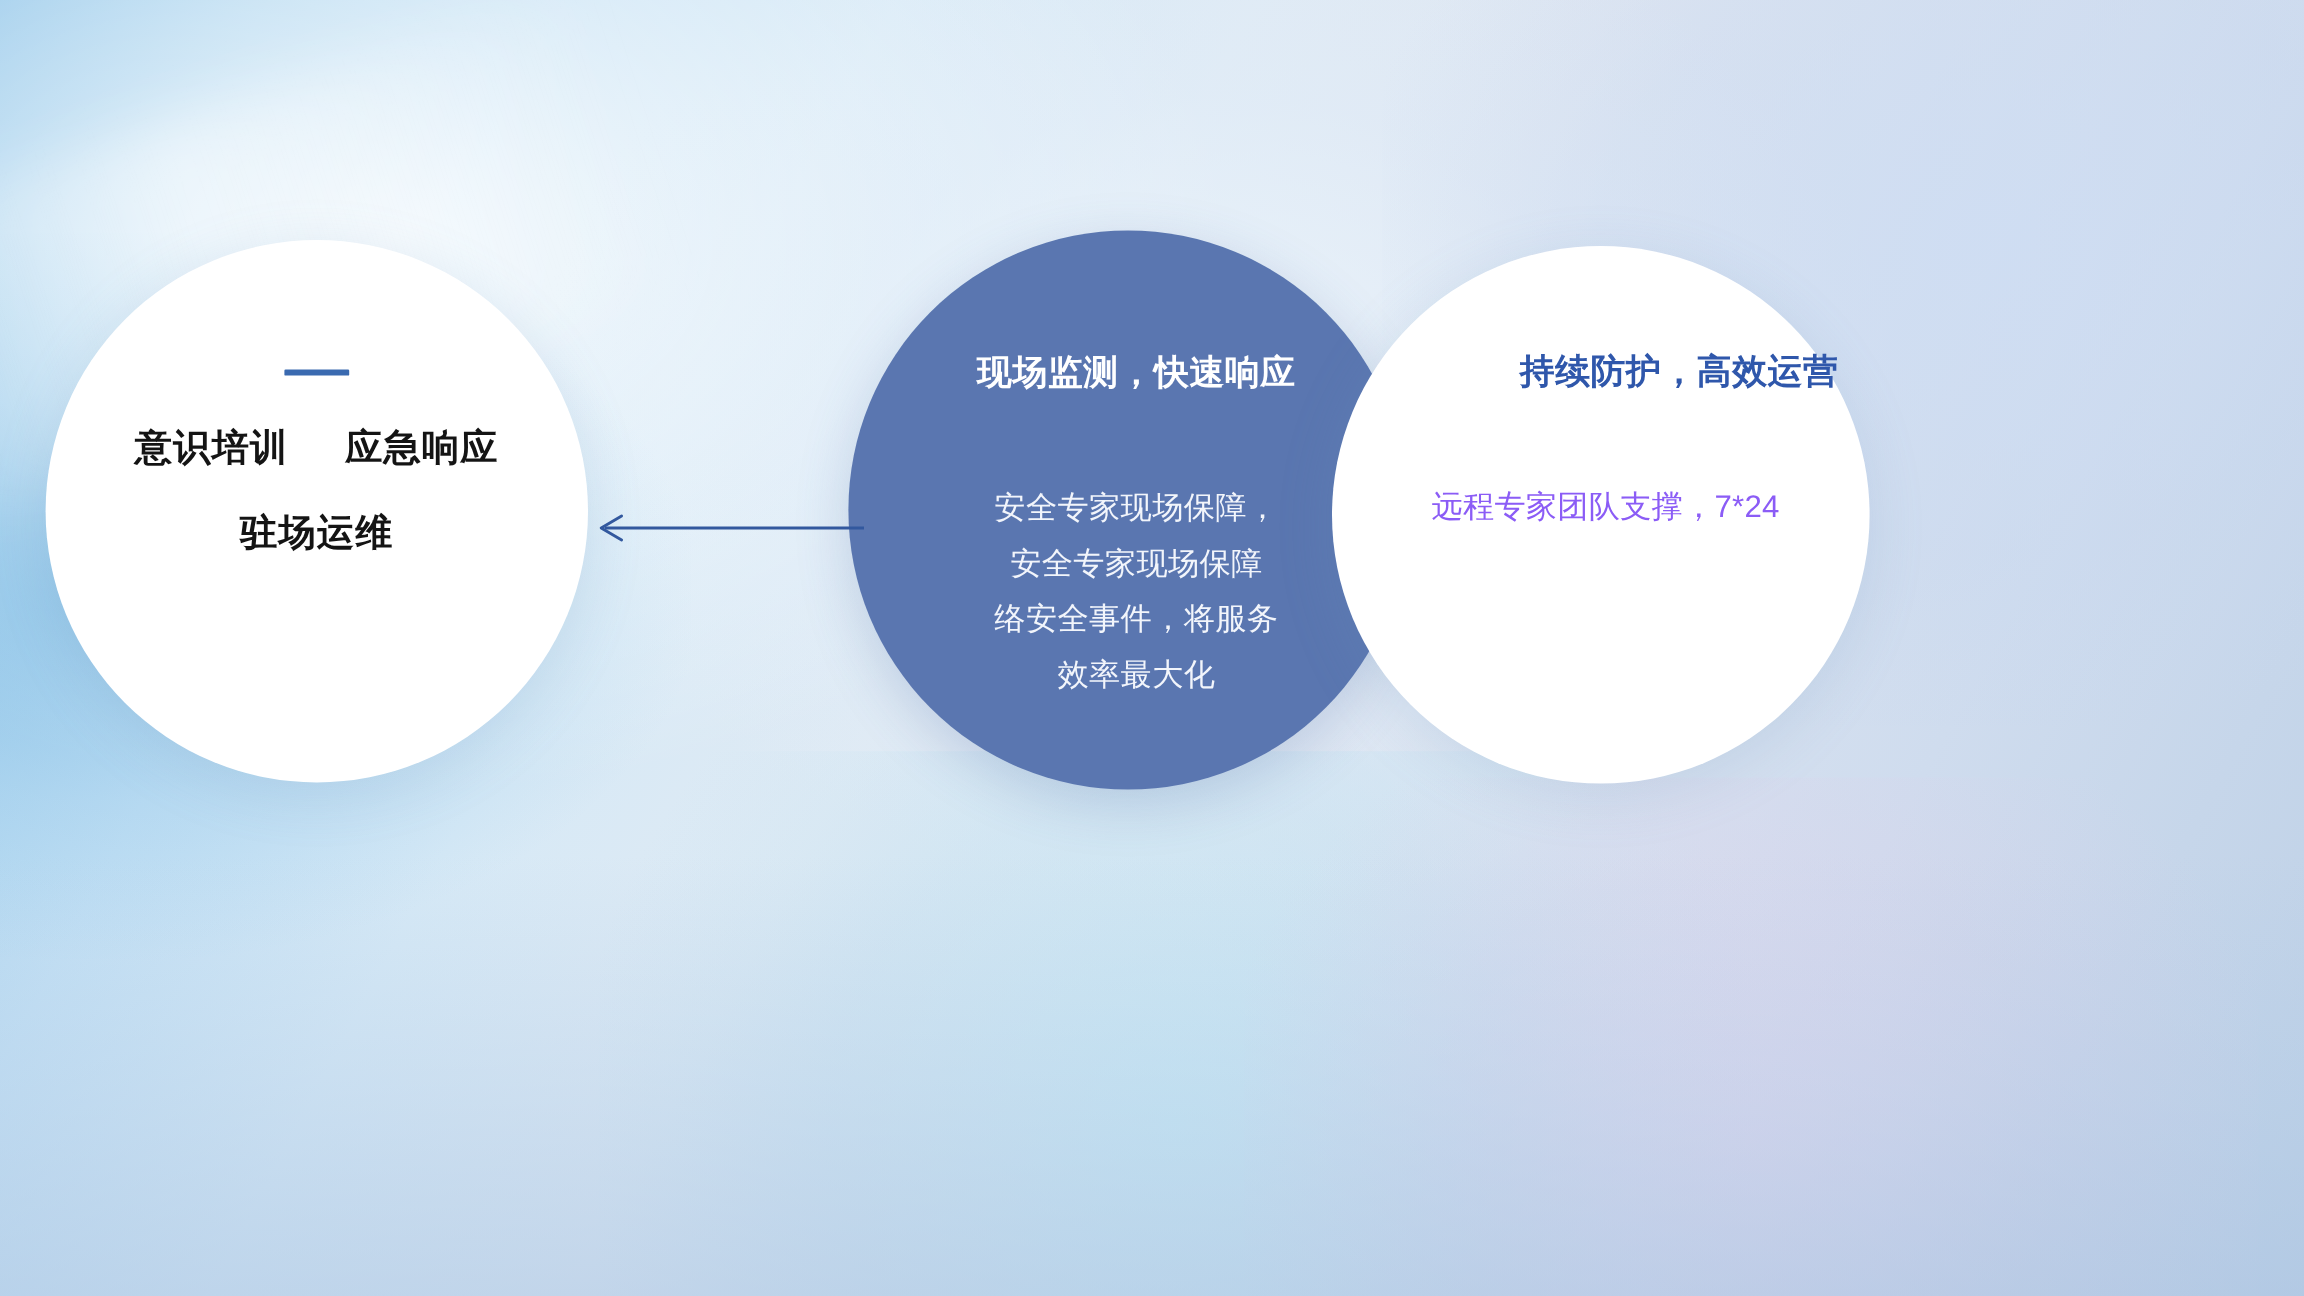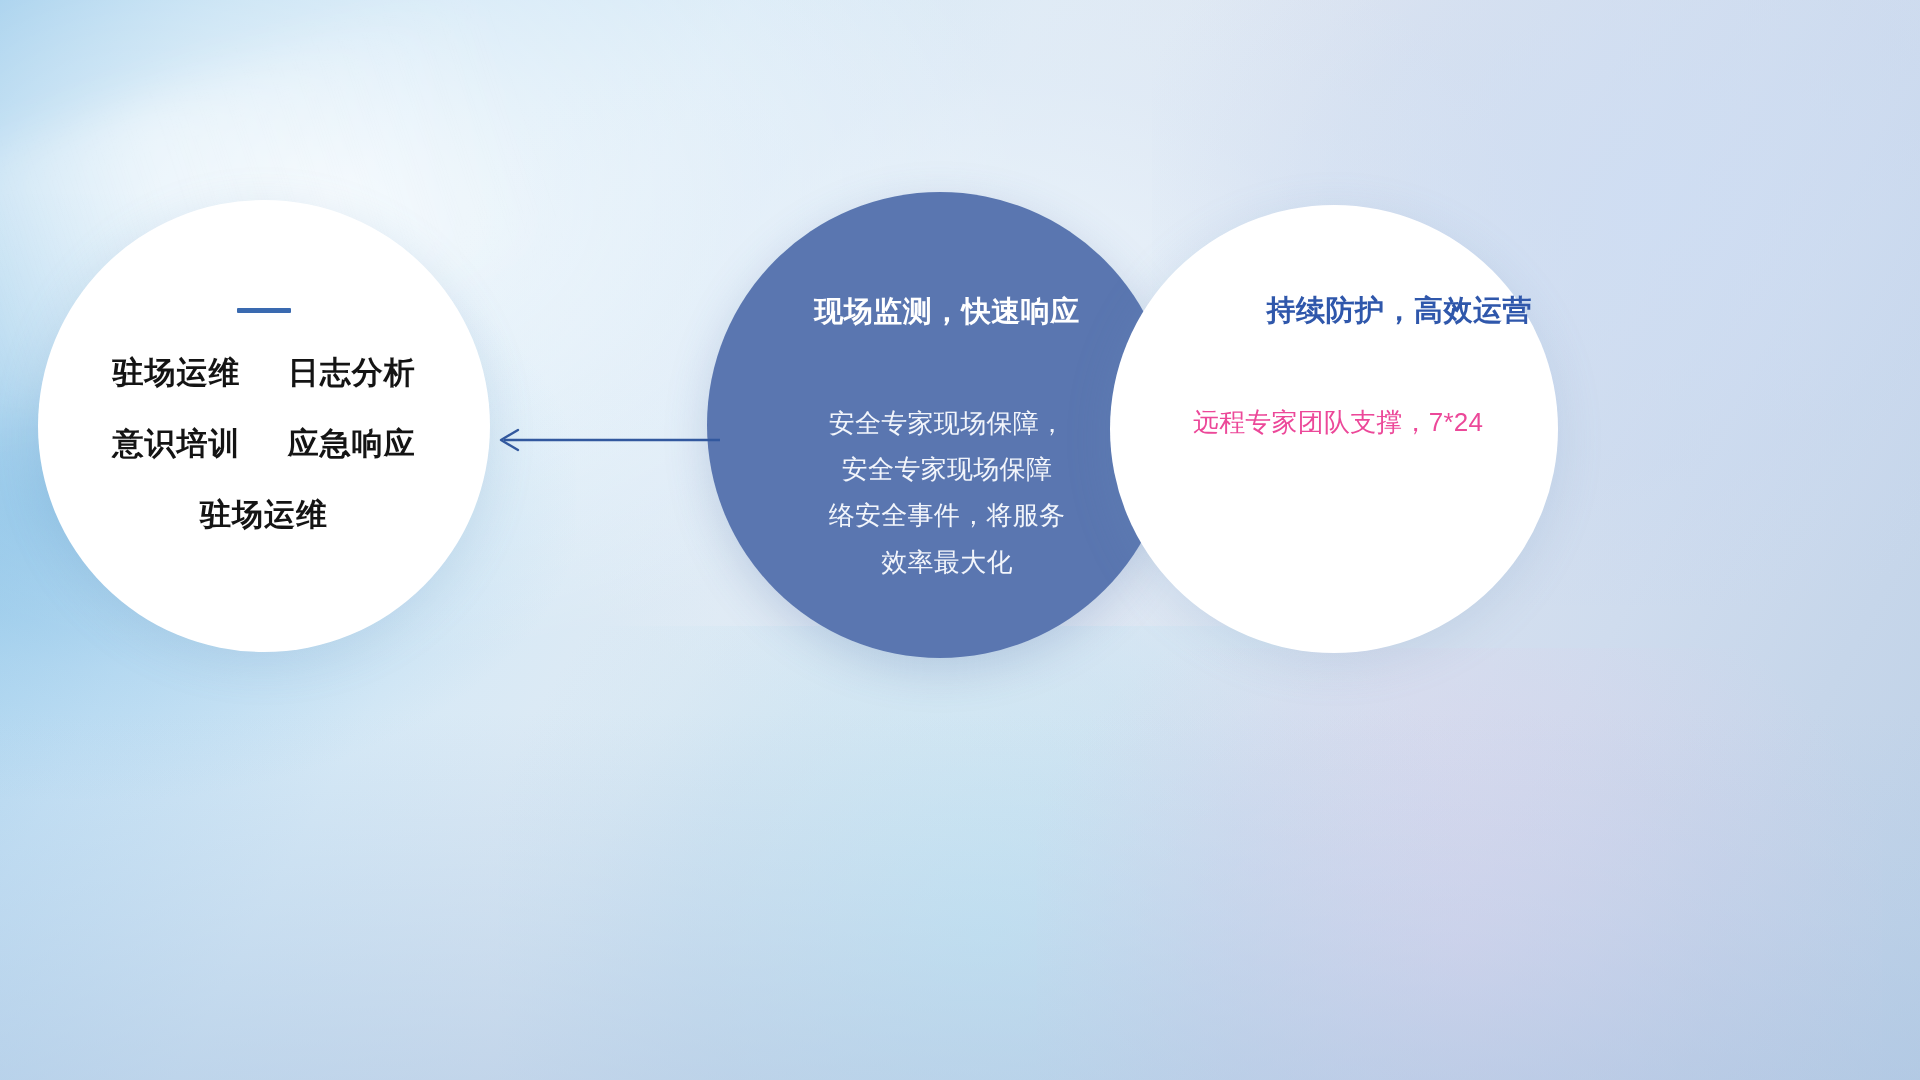--- a/index.html
+++ b/index.html
@@ -224,21 +224,21 @@
     color: #2f57ab;
     font-size: 29px;
     font-weight: bold;
     letter-spacing: 0.5px;
     line-height: 1.1;
     white-space: nowrap;
     text-align: right;
   }
   .right-body {
     margin-top: 72px;
-    color: #ec4899;
+    color: #8b5cf6;
     font-size: 26px;
     line-height: 1.78;
     letter-spacing: 0.2px;
   }
 
   
   #flow-arrow {
     position: absolute;
     left: 492px;
     top: 418px;
@@ -270,25 +270,20 @@
         <div>络安全事件，将服务</div>
         <div>效率最大化</div>
       </div>
     </div>
   </div>
 
   <div class="circle" id="circle-left">
     <div class="left-inner">
       <div class="dash"></div>
       <div class="left-line">
-        <span>驻场运维</span>
-        <span class="left-gap"></span>
-        <span>日志分析</span>
-      </div>
-      <div class="left-line">
         <span>意识培训</span>
         <span class="left-gap"></span>
         <span>应急响应</span>
       </div>
       <div class="left-line">
         <span>驻场运维</span>
       </div>
     </div>
   </div>
 

